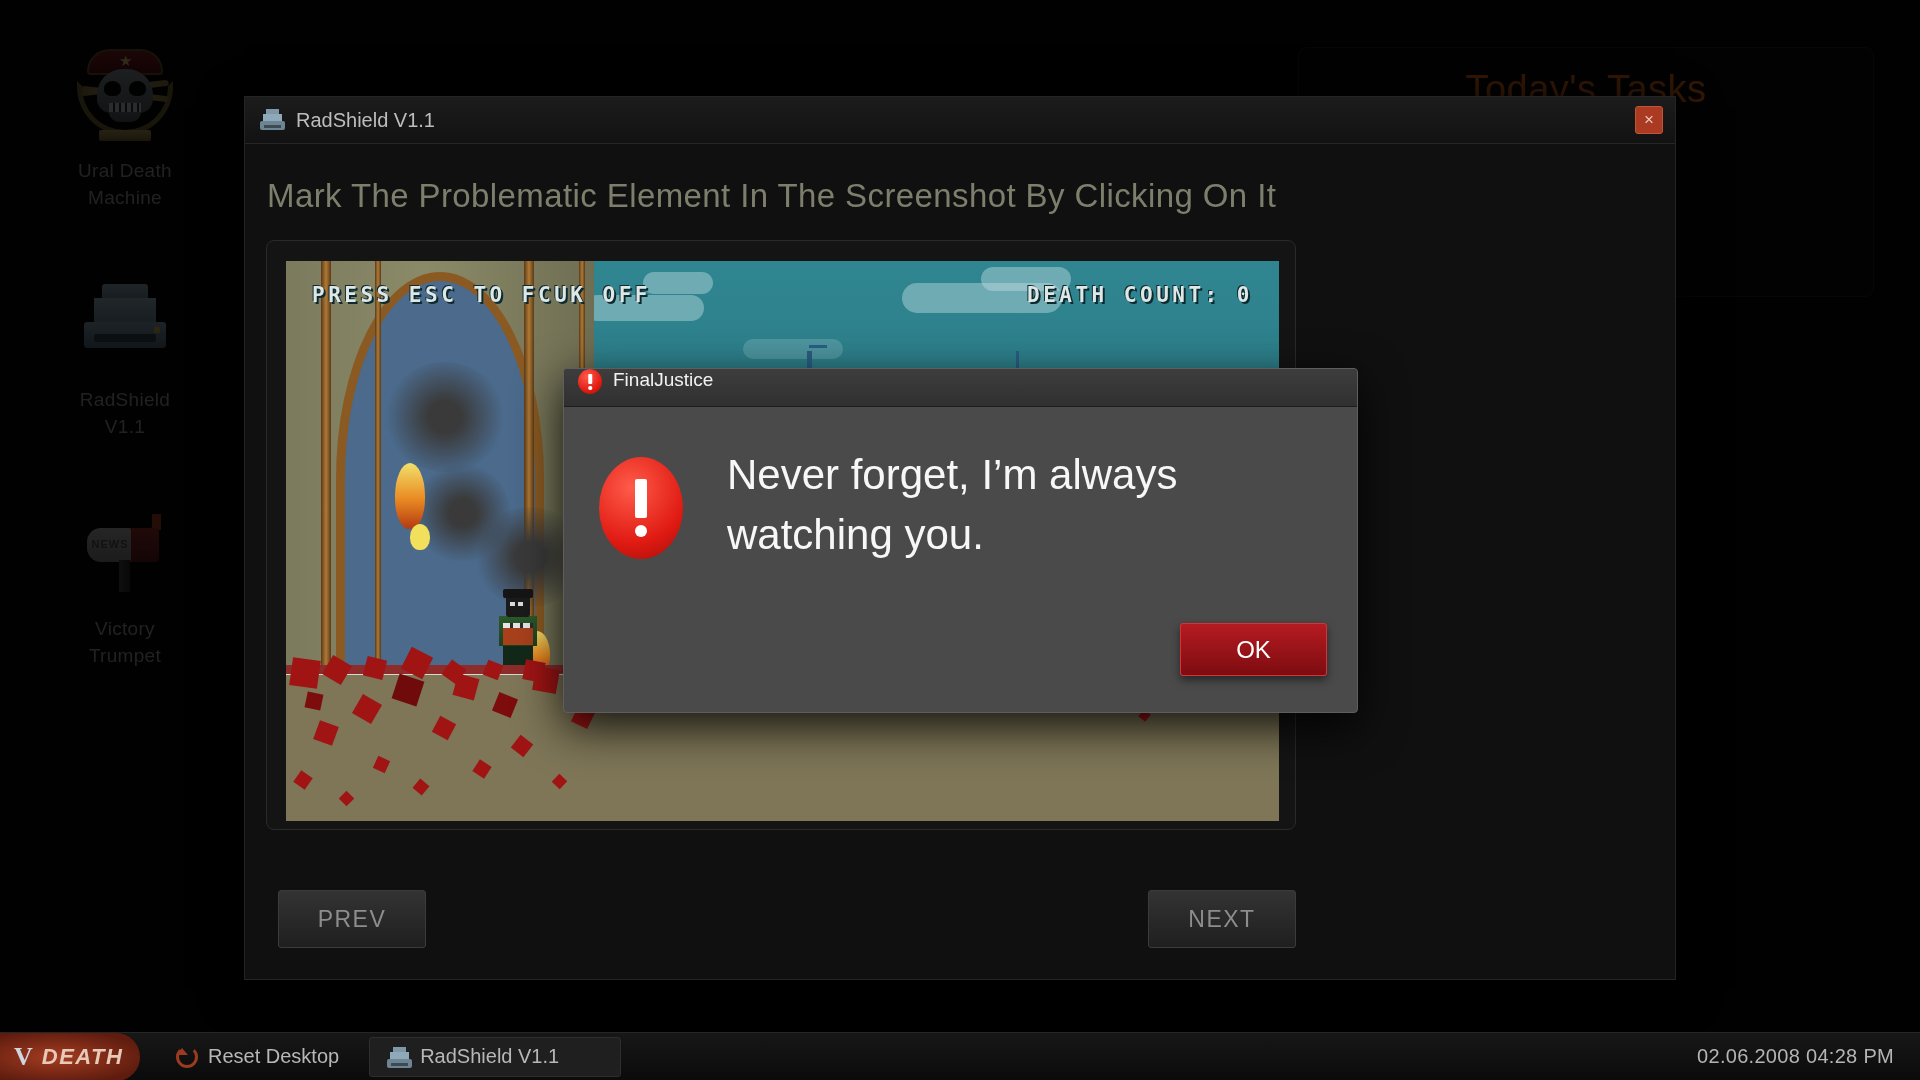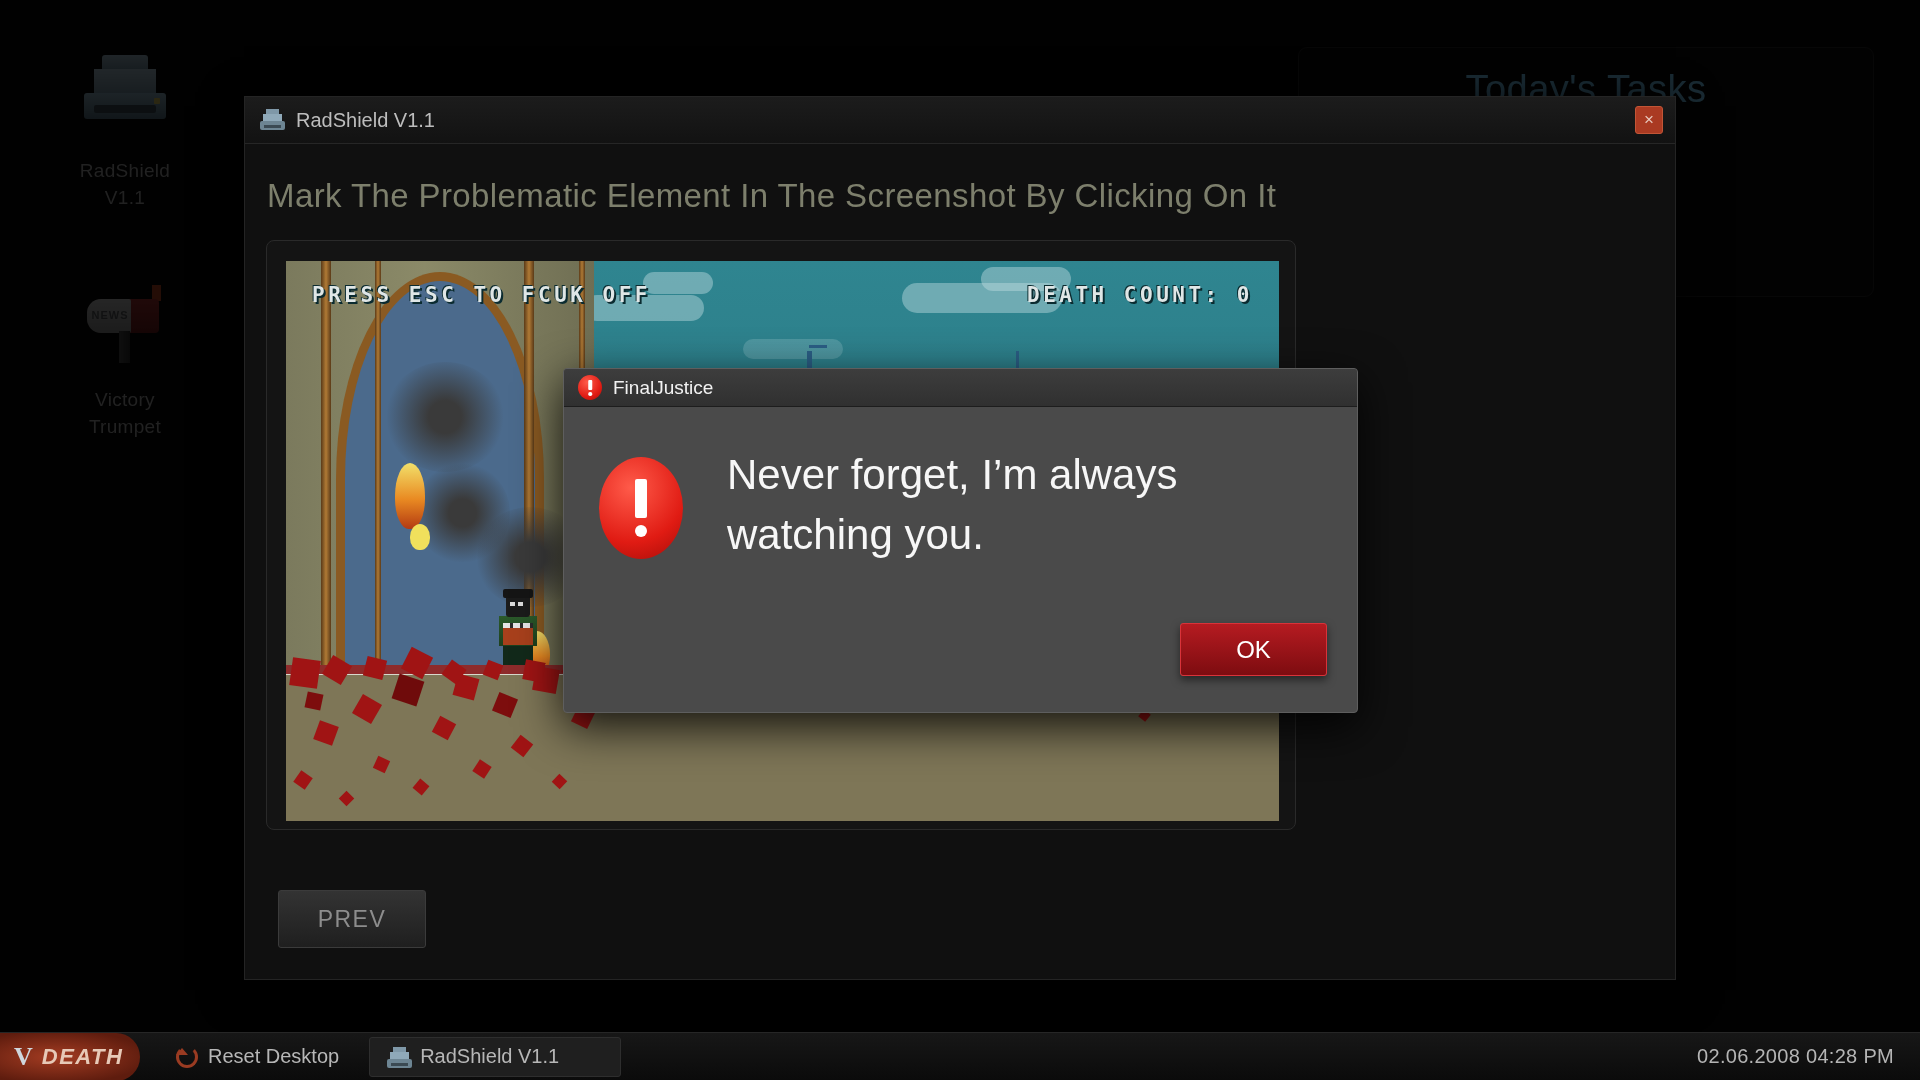--- a/index.html
+++ b/index.html
@@ -131,21 +131,21 @@
   }
 
   
   #tasks-panel {
     position:absolute; left:1298px; top:47px; width:576px; height:250px;
     background:#0d0d0d;
     border:1px solid #252525; border-radius:9px;
   }
   #tasks-title {
     text-align:center; margin-top:20px;
-    font-size:38px; color:#7dd3fc; letter-spacing:.5px;
+    font-size:38px; color:#f97316; letter-spacing:.5px;
   }
   .task-line { margin-left:40px; font-size:26px; line-height:40px; }
   .task-done { margin-top:22px; color:#1f8a1f; }
   .task-note { margin-top:20px; color:#8a7a3e; }
 
   
   #dim-overlay {
     position:absolute; inset:0; background:rgba(0,0,0,.80); z-index:20;
   }
 
@@ -284,21 +284,21 @@
   
   #fj-dialog {
     position:absolute; left:563px; top:368px; width:795px; height:345px;
     z-index:60; background:#4a4a4a;
     border:1px solid #5e5e5e; border-radius:4px;
     box-shadow:0 14px 46px rgba(0,0,0,.85);
   }
   #fj-titlebar {
     height:38px; background:linear-gradient(#3d3d3d,#303030);
     border-bottom:1px solid #1d1d1d;
-    display:flex; align-items:center; padding-left:14px;
+    display:flex; padding-left:14px;
     border-radius:3px 3px 0 0;
   }
   .fj-bang {
     background:radial-gradient(circle at 38% 30%,#ff5b4a,#e01b13 62%,#a60d08);
     border-radius:50%; position:relative; flex:none;
   }
   .fj-bang::before {
     content:""; position:absolute; left:50%; transform:translateX(-50%);
     background:#fff; border-radius:1px;
   }
@@ -374,20 +374,41 @@
     position:absolute; right:26px; font-size:20px; color:#b5b5b5; letter-spacing:.3px;
   }
 </style>
 </head>
 <body>
 
 <div id="desktop">
 
   <div id="desktop-icons">
 
+    <div class="desktop-icon">
+      <div class="glyph">
+        <div class="skull-wrap">
+          <div class="skull-hat"></div>
+          <div class="skull-star">★</div>
+          <div class="skull-wreath"></div>
+          <div class="skull-bone"></div>
+          <div class="skull-bone skull-bone2"></div>
+          <div class="skull-head"></div>
+          <div class="skull-eye l"></div>
+          <div class="skull-eye r"></div>
+          <div class="skull-jaw"></div>
+          <div class="skull-teeth"></div>
+          <div class="skull-banner"></div>
+        </div>
+      </div>
+      <div class="caption">
+        <div>Ural Death</div>
+        <div>Machine</div>
+      </div>
+    </div>
 
     <div class="desktop-icon">
       <div class="glyph">
         <div class="printer-wrap">
           <div class="printer-top"></div>
           <div class="printer-mid"></div>
           <div class="printer-base"></div>
           <div class="printer-slot"></div>
           <div class="printer-led"></div>
         </div>
@@ -546,20 +567,21 @@
   <div class="blood-bit" style="left:96%;bottom:24%;width:13px;height:13px;transform:rotate(32deg);"></div>
   <div class="blood-bit" style="left:66%;bottom:20%;width:8px;height:8px;transform:rotate(23deg);"></div>
   <div class="blood-bit" style="left:86%;bottom:18%;width:9px;height:9px;transform:rotate(39deg);"></div>
 
   <div class="gs-hud" id="gs-hud-left">PRESS ESC TO FCUK OFF</div>
   <div class="gs-hud" id="gs-hud-right">DEATH COUNT: 0</div>
 </div>
 
 <div id="rs-footer">
   <div class="nav-btn" id="btn-prev">PREV</div>
+  <div class="nav-btn" id="btn-next">NEXT</div>
 </div>
 
 <div id="fj-dialog">
   <div id="fj-titlebar">
     <div class="fj-bang" id="fj-title-icon"></div>
     <div id="fj-title-text">FinalJustice</div>
   </div>
   <div id="fj-body">
     <div class="fj-bang" id="fj-big-icon"></div>
     <div id="fj-message">Never forget, I’m always watching you.</div>

